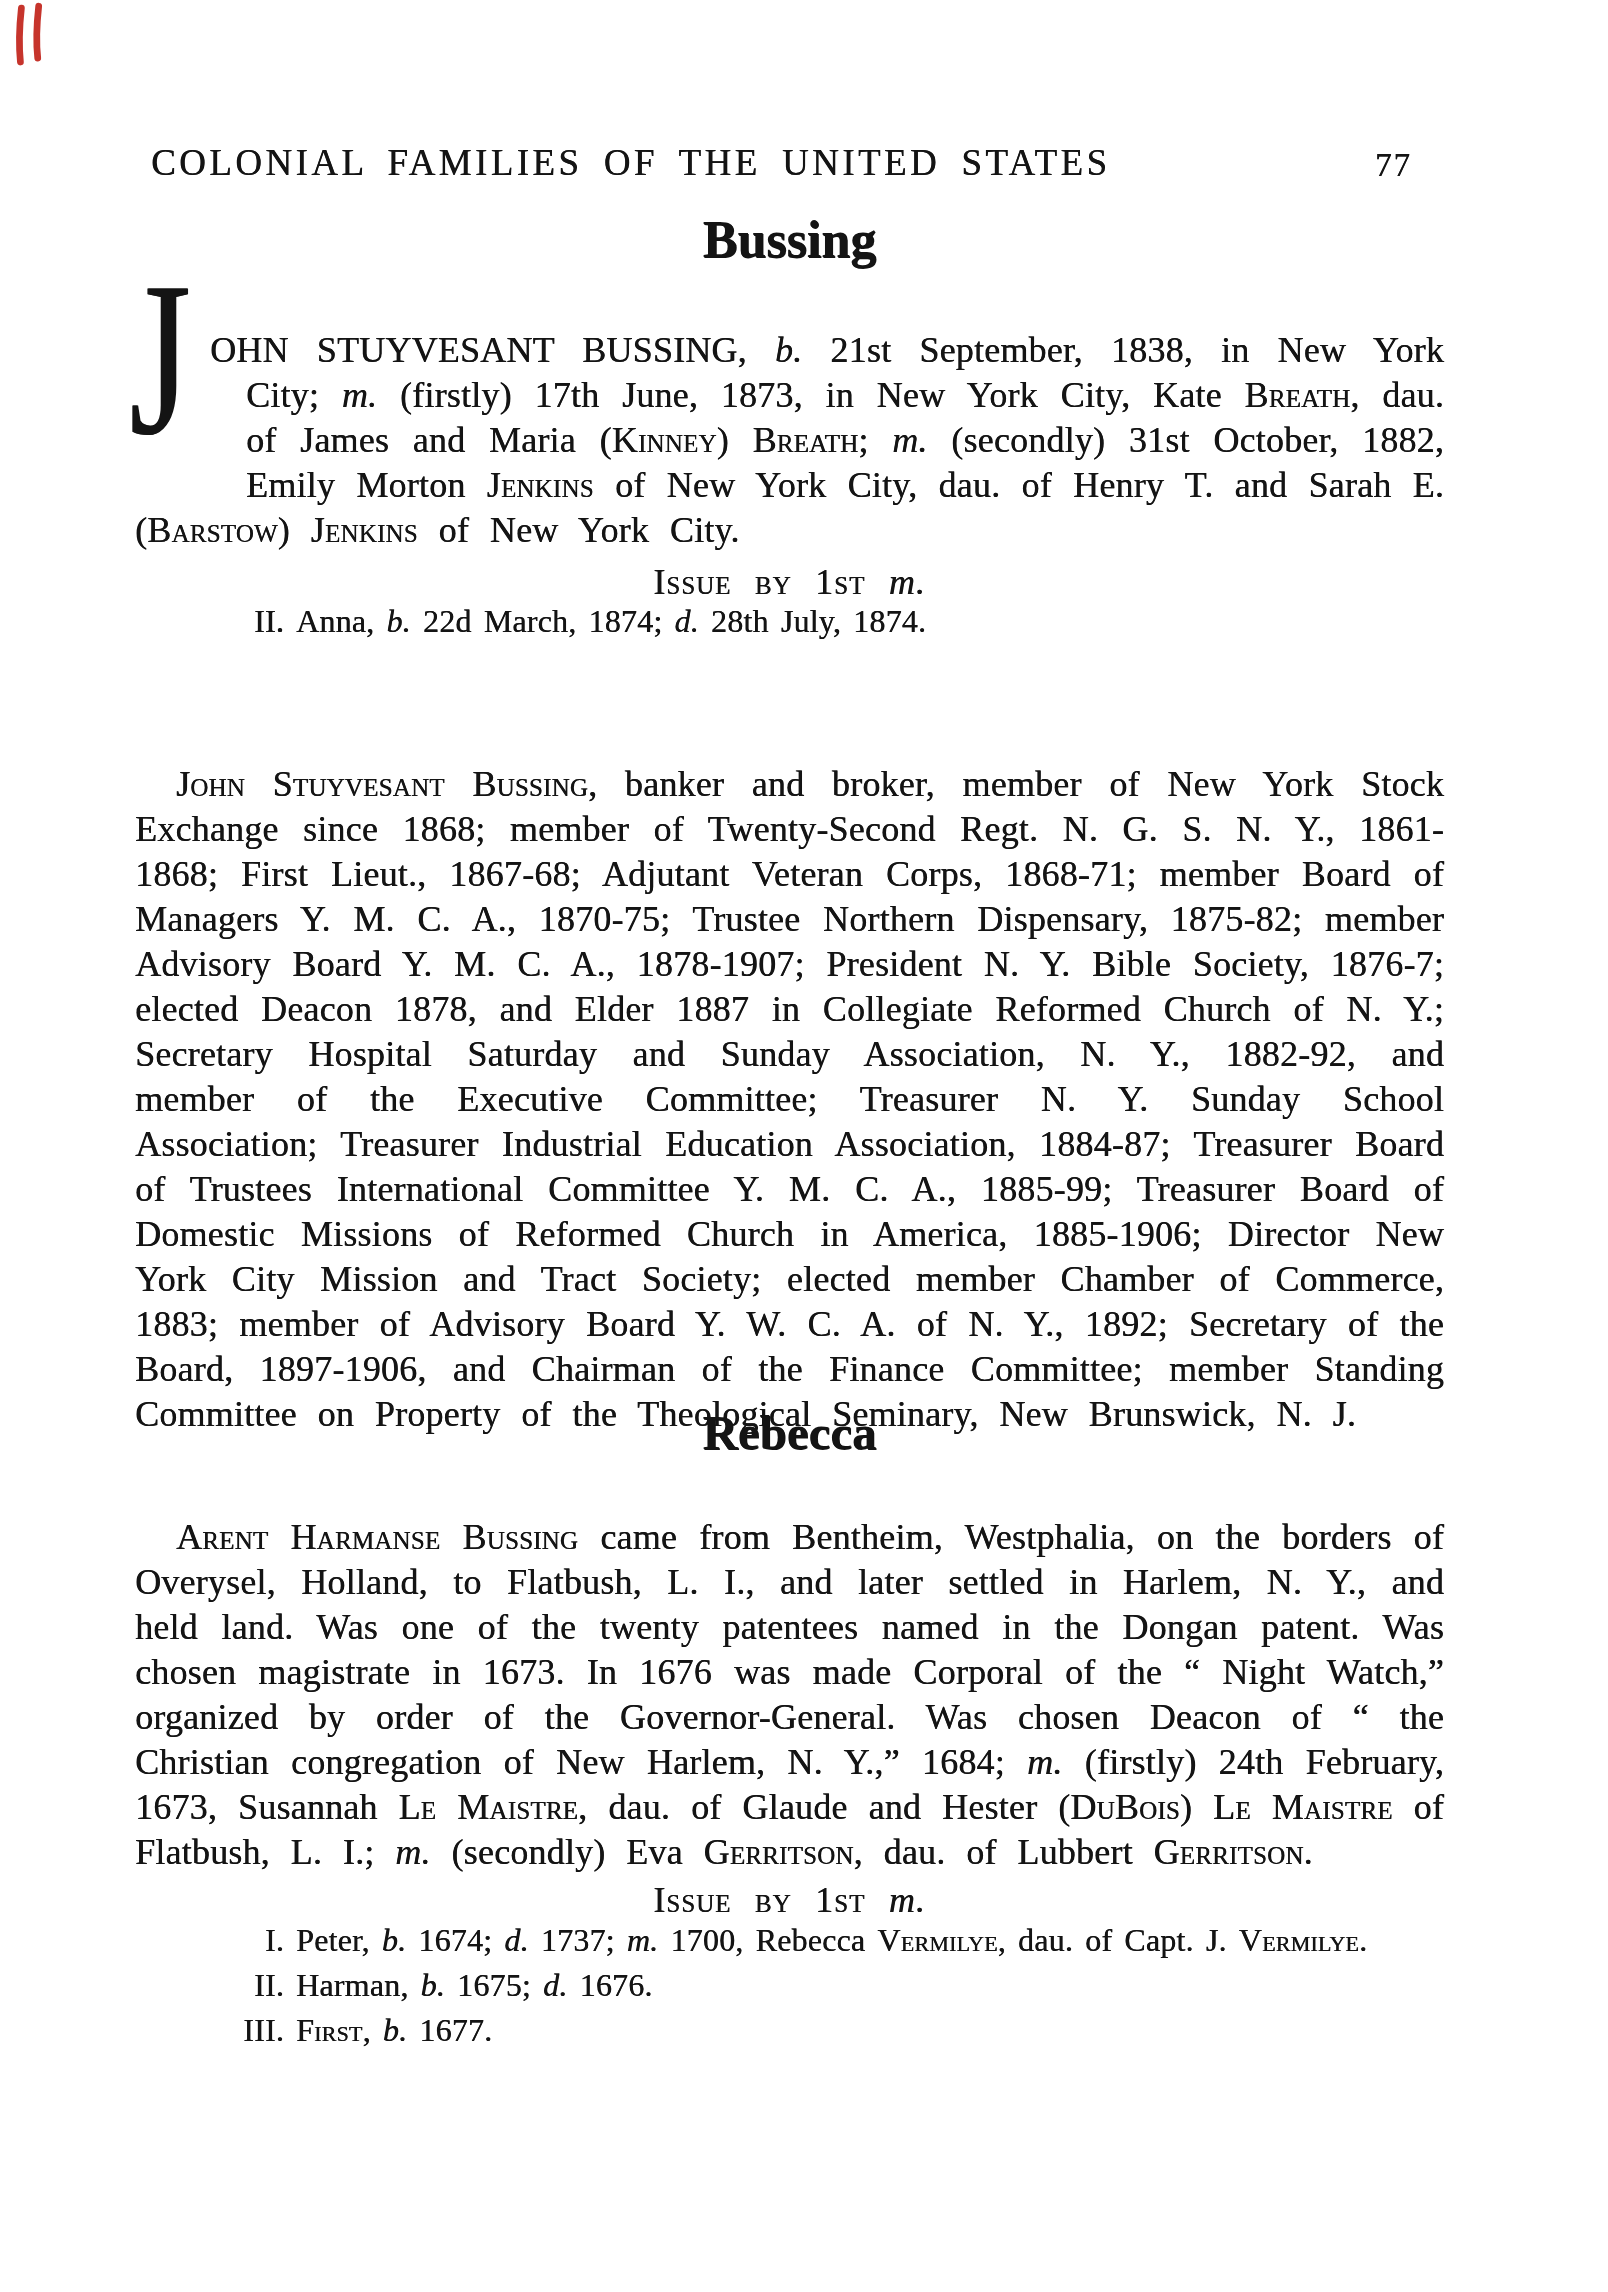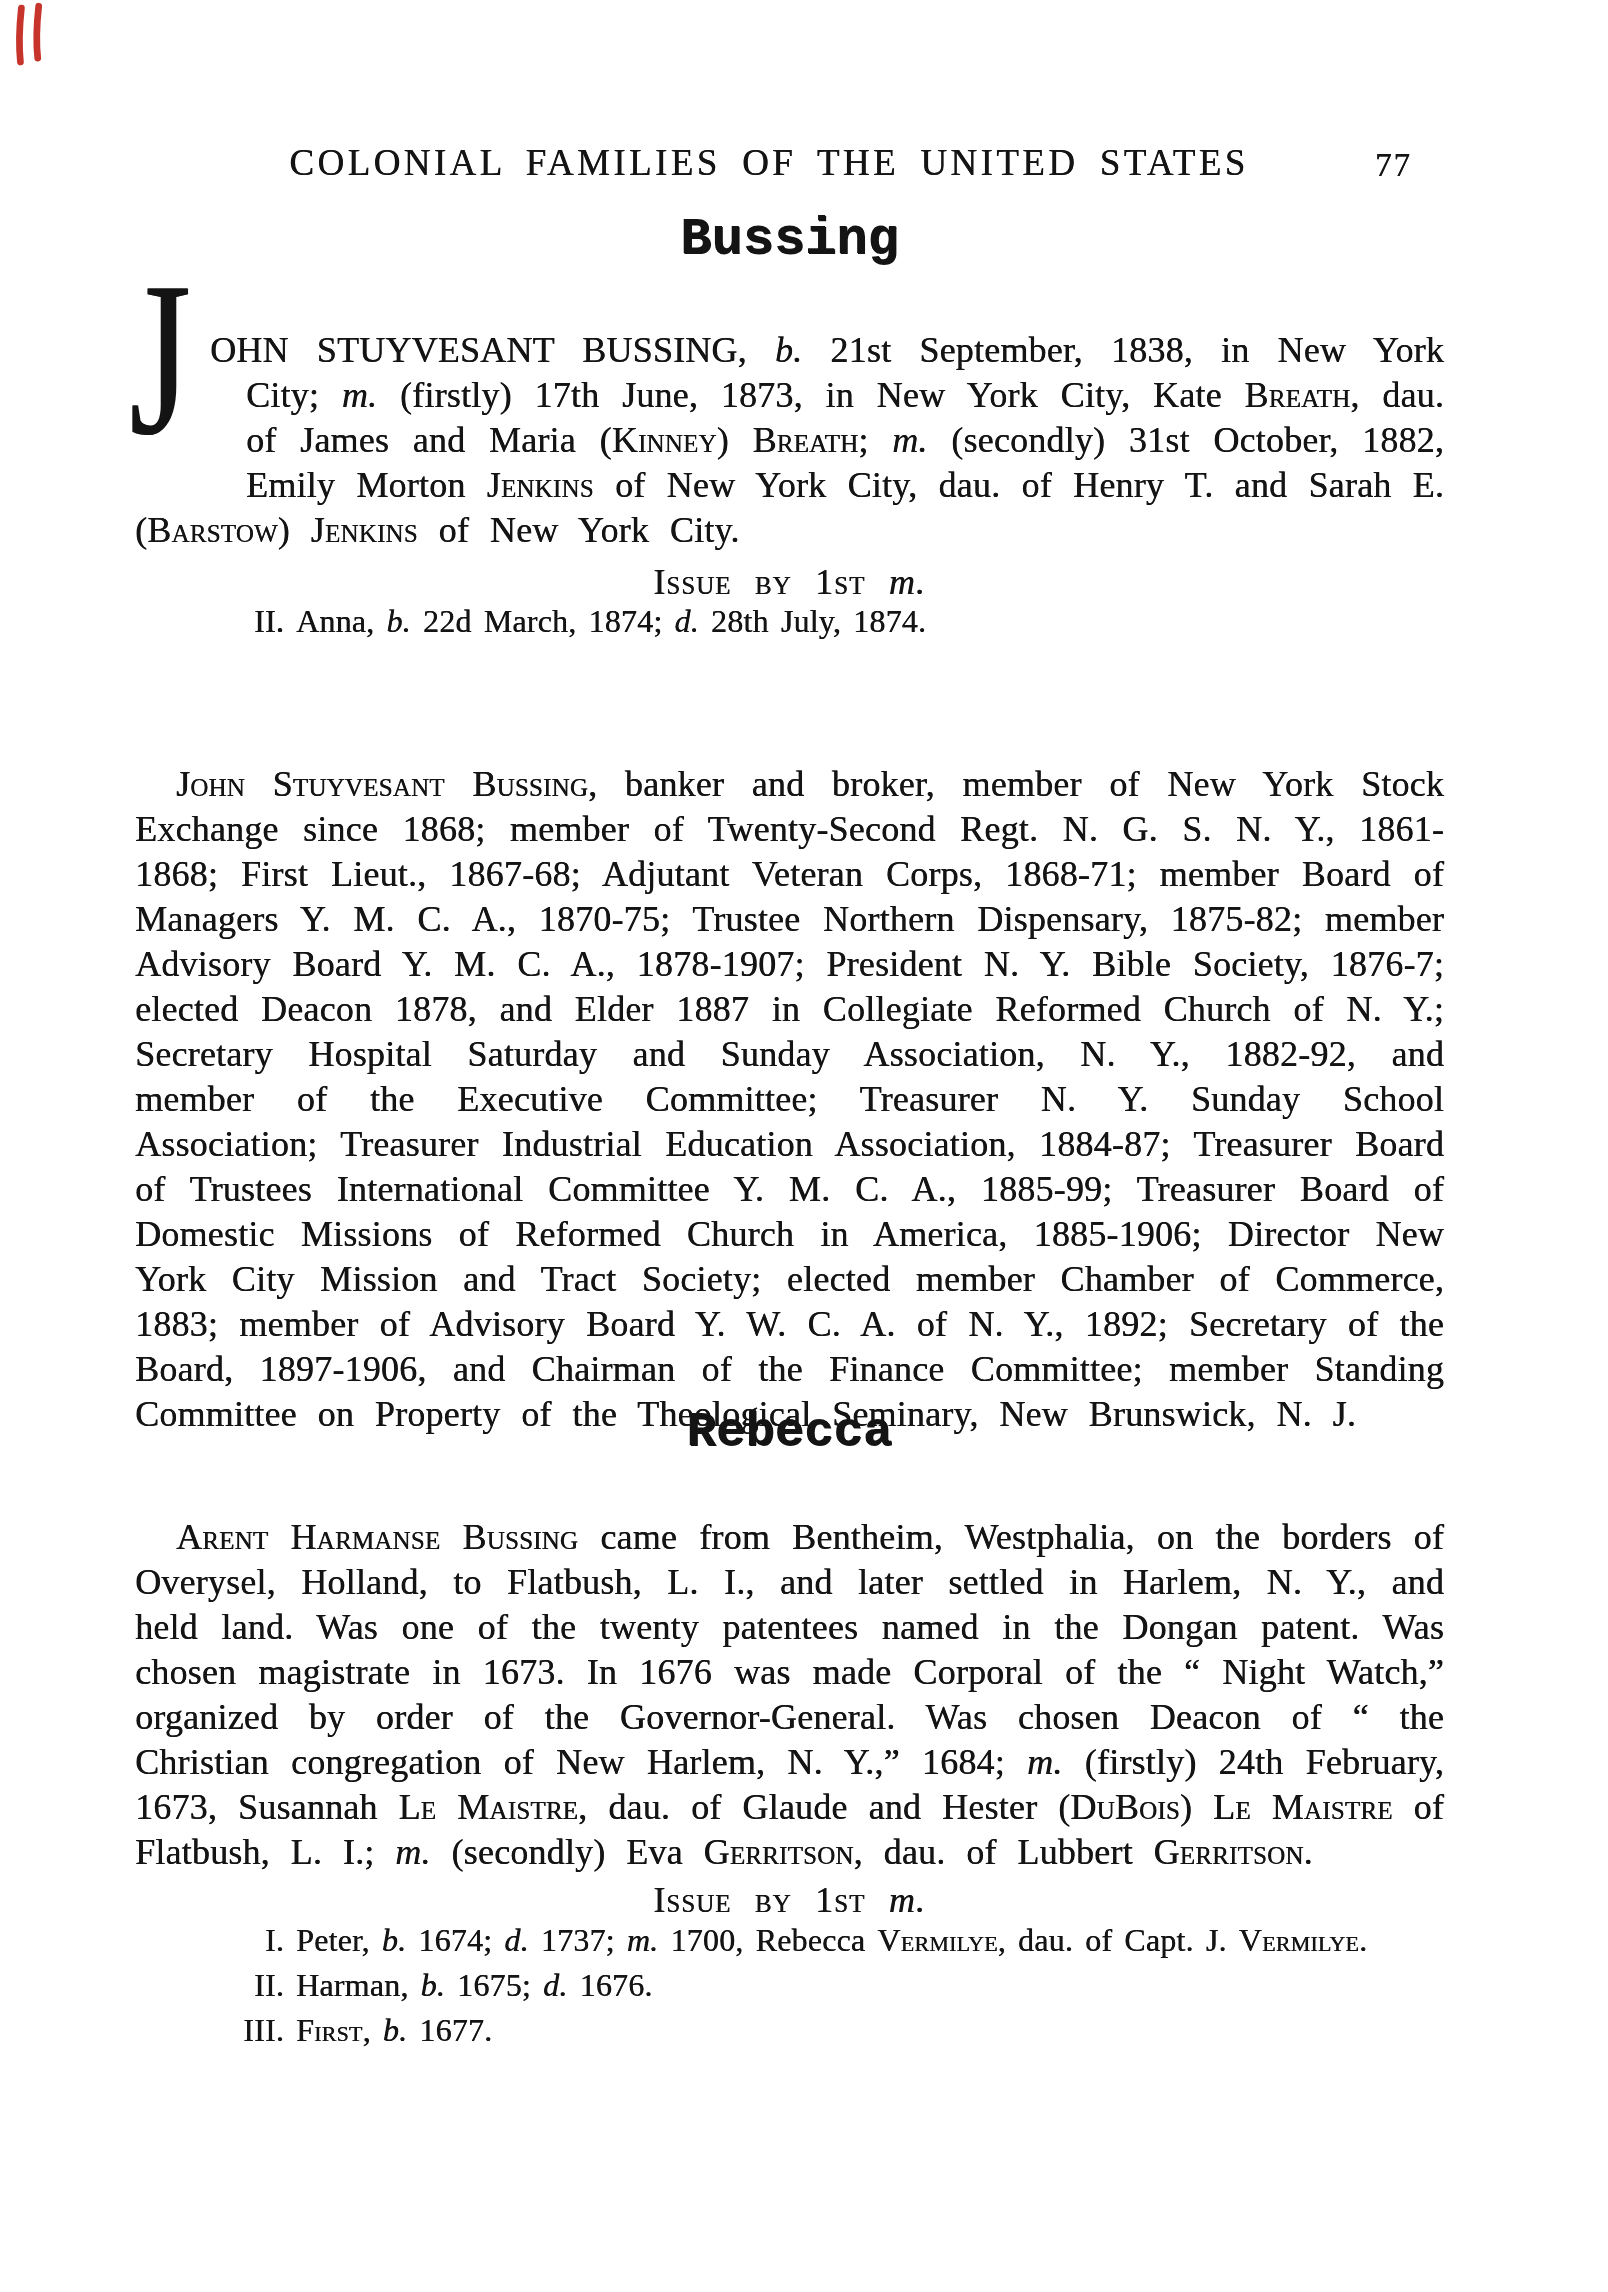--- a/index.html
+++ b/index.html
@@ -9,30 +9,30 @@
     width:1609px;height:2292px;
     background:var(--paper,#ffffff);
     color:var(--ink,#141414);
     font-family:"Liberation Serif", serif;
     overflow:hidden;
     text-shadow:0.4px 0.3px 0 currentColor;
   }
   
   .runhead{
     position:absolute;top:141px;left:151px;width:1236px;
-    text-align:center;font-size:37px;letter-spacing:3.4px;word-spacing:8.7px;
+    font-size:37px;letter-spacing:3.4px;word-spacing:8.7px;
     white-space:nowrap;
   }
   .pagenum{
     position:absolute;top:147px;left:1375px;font-size:33px;letter-spacing:1.9px;
   }
   
   .family-title,.lineage-title{
     position:absolute;left:135px;width:1309px;text-align:center;
-    font-family:Liberation Mono, monospace;font-weight:bold;
+    font-family:Liberation Serif, serif;font-weight:bold;
     text-shadow:0.8px 0.5px 0 currentColor;
   }
   .family-title{top:210px;font-size:52px;}
   .lineage-title{top:1404px;font-size:49px;}
   
   .para{
     position:absolute;left:135px;width:1309px;
     font-size:36px;line-height:45px;
     text-align:justify;word-spacing:11.6px;letter-spacing:0.2px;
   }

